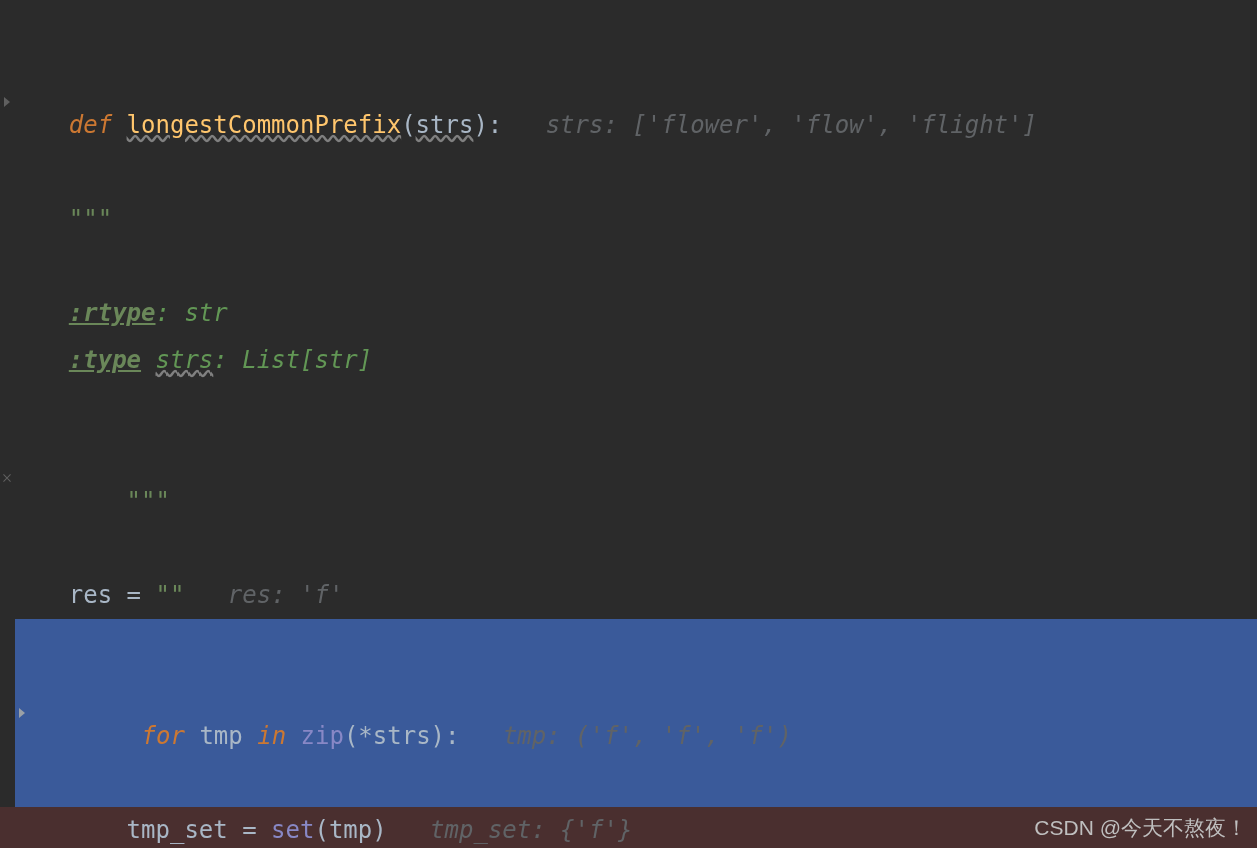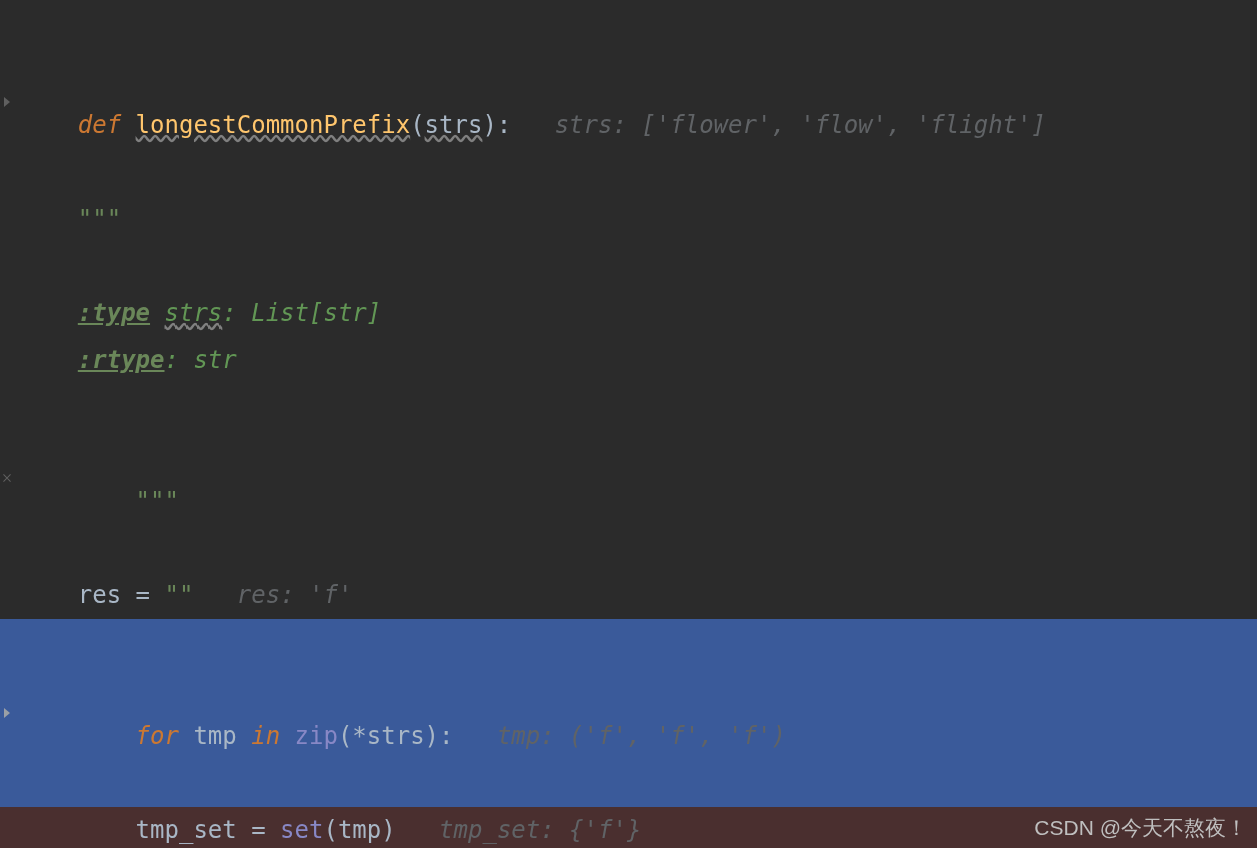--- a/index.html
+++ b/index.html
@@ -8,22 +8,22 @@
     font-family: 'Menlo', 'Consolas', 'DejaVu Sans Mono', monospace;
     font-size: 24px;
     line-height: 47px;
     color: #a9b7c6;
     width: 1257px;
     height: 848px;
     overflow: hidden;
     position: relative;
   }
   .editor { padding-top: 8px; }
-  .line { white-space: pre; padding-left: 20px; position: relative; }
-  .line.highlight-blue { background: #3a5a9a; }
+  .line { white-space: pre; padding-left: 11px; position: relative; }
+  .line.highlight-blue { background: #3a5a9a; margin-left: 15px; }
   .line.highlight-red  { background: #4a2f2f; }
   .gutter-icon {
     position: absolute; left: 0; top: 50%; transform: translateY(-50%);
     width: 14px; height: 14px; display: flex; align-items: center; justify-content: center;
   }
   .gutter-icon svg { display: block; }
   .kw   { color: #cc7832; font-style: italic; }
   .fn   { color: #ffc66d; text-decoration: underline; text-decoration-style: wavy; text-decoration-color: #808080; }
   .param-u { text-decoration: underline; text-decoration-style: wavy; text-decoration-color: #808080; }
   .str  { color: #6a8759; }
@@ -50,23 +50,23 @@
     <span class="gutter-icon"><svg width="10" height="10" viewBox="0 0 10 10">
           <path d="M2 0 L2 10 L8 5 Z" fill="#606060"></path>
         </svg></span>
     <span class="kw">def </span><span class="fn">longestCommonPrefix</span><span class="pun">(</span><span class="ident param-u">strs</span><span class="pun">)</span><span class="pun">:</span><span>   </span><span class="hint">strs: ['flower', 'flow', 'flight']</span>
   </div>
 
   <div class="line"><span>    </span><span class="docq">"""</span></div>
 
   <div class="line"><span></span>&nbsp;</div>
 
+  <div class="line"><span>    </span><span class="doctag">:rtype</span><span class="doc">: str</span></div>
+
   <div class="line"><span>    </span><span class="doctag">:type</span><span class="doc"> </span><span class="docparam">strs</span><span class="doc">: List[str]</span></div>
-
-  <div class="line"><span>    </span><span class="doctag">:rtype</span><span class="doc">: str</span></div>
 
   <div class="line">
     <span class="gutter-icon"><svg width="10" height="10" viewBox="0 0 10 10">
           <path d="M0 5 L10 5 M5 0 L5 10" stroke="#606060" stroke-width="1" transform="rotate(45 5 5)"></path>
         </svg></span>
     <span>    </span><span class="docq">"""</span>
   </div>
 
   <div class="line"><span>    </span><span class="ident">res</span><span class="pun"> = </span><span class="str">""</span><span>   </span><span class="hint">res: 'f'</span></div>
 

